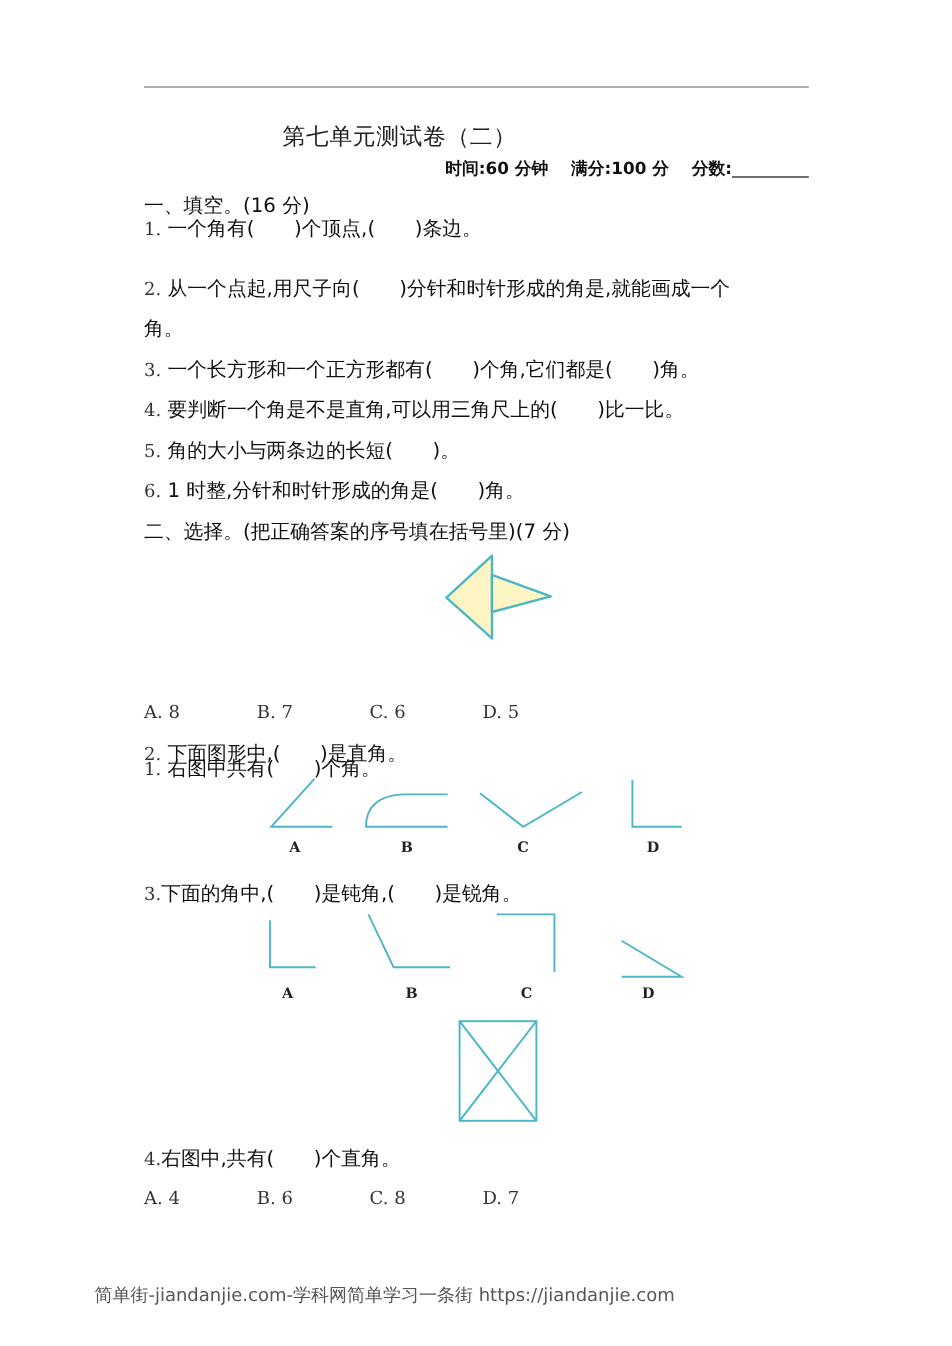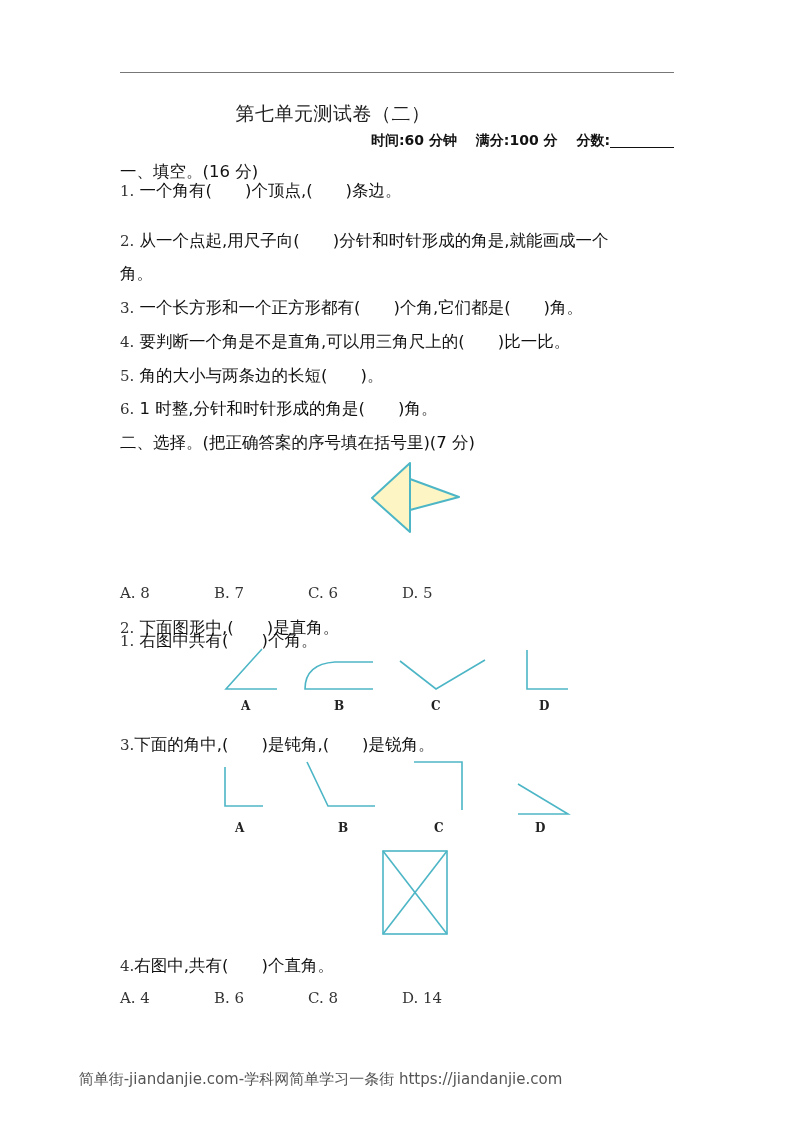--- a/index.html
+++ b/index.html
@@ -125,16 +125,16 @@
 <svg class="abs" style="left:380px; top:848px;" width="70" height="90">
   <rect x="3" y="3" width="64" height="83" fill="none" stroke="#4db6c6" stroke-width="1.6"></rect>
   <line x1="3" y1="3" x2="67" y2="86" stroke="#4db6c6" stroke-width="1.6"></line>
   <line x1="67" y1="3" x2="3" y2="86" stroke="#4db6c6" stroke-width="1.6"></line>
 </svg>
 
 <div class="abs line" style="top:955px;">
   <span class="num">4.</span><span>右图中,共有(　　)个直角。</span>
 </div>
 <div class="abs opts" style="top:989px;">
-  <span class="opt">A.  4</span><span class="opt">B.  6</span><span class="opt">C.  8</span><span class="opt">D.  14</span>
+  <span class="opt">A.  4</span><span class="opt">B.  6</span><span class="opt">C.  8</span><span class="opt">D.  7</span>
 </div>
 
 <div class="abs footer">简单街-jiandanjie.com-学科网简单学习一条街 https://jiandanjie.com</div>
 
 </body></html>

